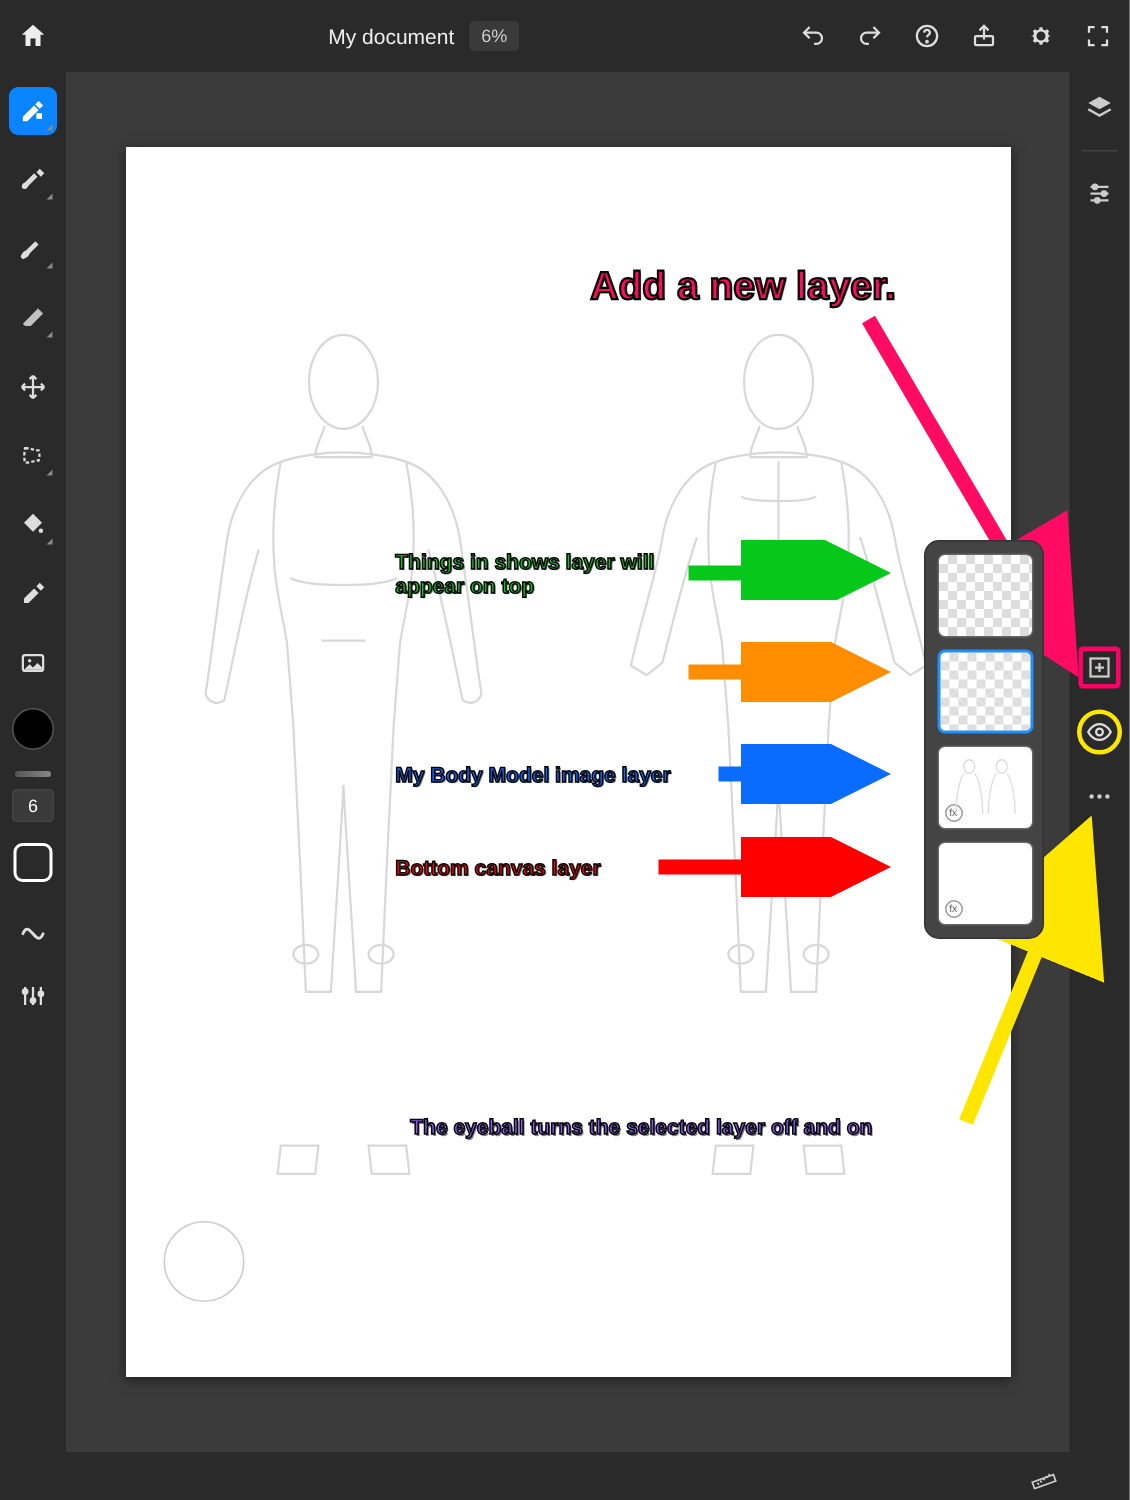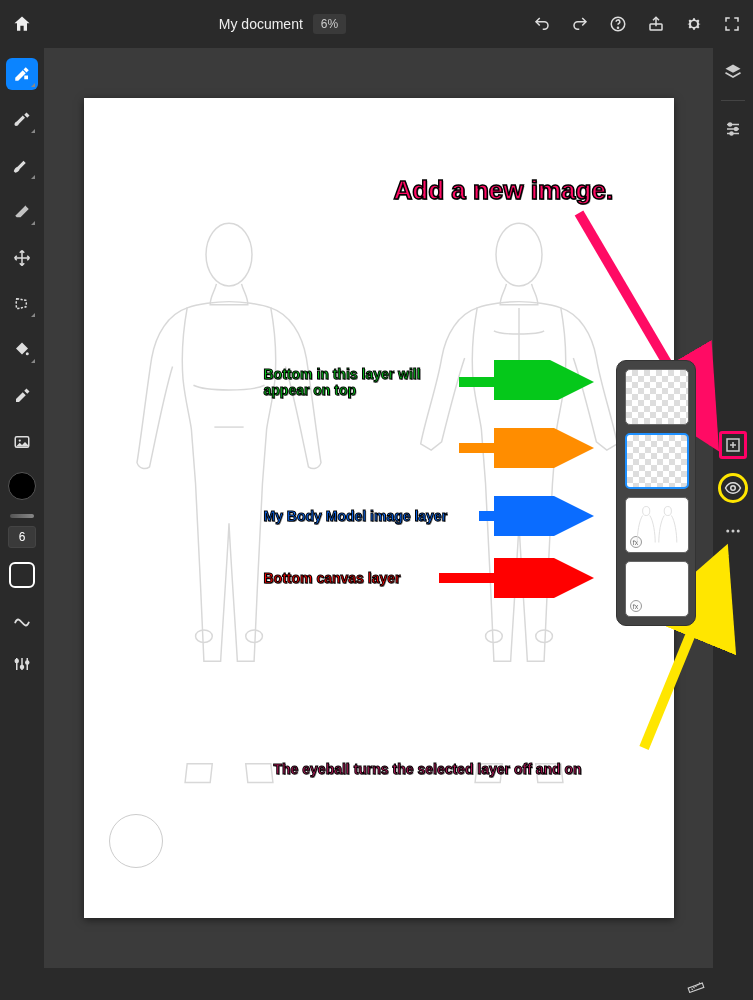--- a/index.html
+++ b/index.html
@@ -267,26 +267,26 @@
         <path d="M86 108c6 4 42 4 48 0"></path>
         <path d="M78 220c10 10 54 10 64 0"></path>
         <ellipse cx="86" cy="400" rx="8" ry="6"></ellipse>
           <ellipse cx="134" cy="400" rx="8" ry="6"></ellipse>
         <path d="M70 522h24l-2 18h-24zM126 522h24l2 18h-24z"></path>
       </svg>
     </div>
 
     <div class="circle-widget"></div>
 
-    <div class="anno big" style="top:78px;left:310px;color:#ff0b64;">Add a new image.</div>
-
-    <div class="anno" style="top:268px;left:180px;color:#05c81a;width:190px;">Bottom in this layer will appear on top</div>
+    <div class="anno big" style="top:78px;left:310px;color:#ff0b64;">Add a new layer.</div>
+
+    <div class="anno" style="top:268px;left:180px;color:#05c81a;width:190px;">Things in shows layer will appear on top</div>
     <div class="anno" style="top:472px;left:180px;color:#ff0000;width:210px;">Bottom canvas layer</div>
     <div class="anno" style="top:410px;left:180px;color:#0a6cff;width:230px;">My Body Model image layer</div>
-    <div class="anno" style="top:663px;left:190px;color:#be185d;width:380px;">The eyeball turns the selected layer off and on</div>
+    <div class="anno" style="top:645px;left:190px;color:#8b5cf6;width:380px;">The eyeball turns the selected layer off and on</div>
 
     <svg class="arrow" style="top:105px;left:480px;" width="170" height="260">
       <defs>
           <marker id="ap" markerWidth="12" markerHeight="12" refX="9" refY="5" orient="auto">
             <path d="M0 0L10 5L0 10z" fill="#ff0b64"></path>
           </marker>
         </defs>
       <path d="M15 10 L150 240" stroke="#ff0b64" stroke-width="10" marker-end="url(#ap)"></path>
     </svg>
 

